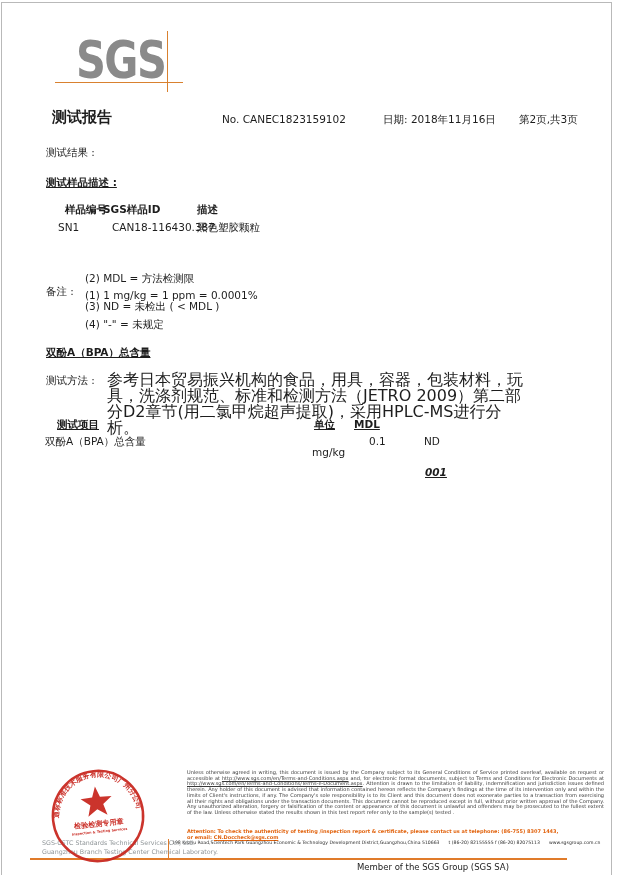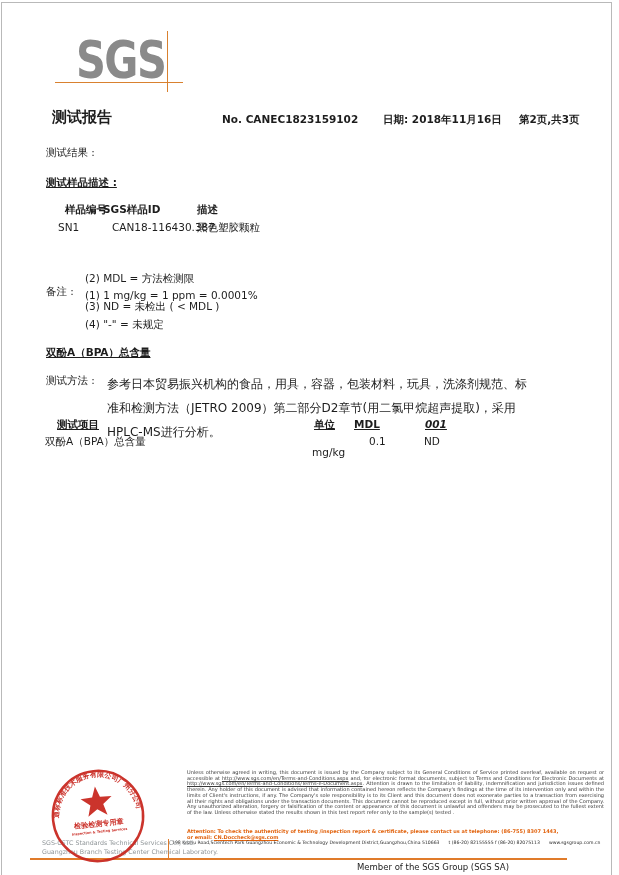--- a/index.html
+++ b/index.html
@@ -3,33 +3,33 @@
 <meta charset="utf-8">
 <style>
   * { margin:0; padding:0; box-sizing:border-box; }
   body { background:#ffffff; font-family:"DejaVu Sans","Liberation Sans",sans-serif; }
   .page { position:relative; width:619px; height:875px; background:#fff; overflow:hidden; color:#1d1d1d; }
   .sheet { position:absolute; left:1px; top:2px; width:611px; height:873px;
            border:1px solid #b9b9b9; border-bottom:none; }
   .t { position:absolute; white-space:nowrap; font-size:10.5px; }
   .b { font-weight:bold; }
   .u { text-decoration:underline; }
-  .i { font-style:italic; }
+  .i { font-style:italic;margin-top:48px; }
 
   .logo { position:absolute; left:76px; top:38px; font-size:52px; font-weight:bold;
           color:#8a8a8a; line-height:44px; letter-spacing:-2px;
           transform:scaleX(0.80); transform-origin:0 0; }
   .logo-hline { position:absolute; left:55px; top:82px; width:128px; height:1px; background:#d9812f; }
   .logo-vline { position:absolute; left:167px; top:31px; width:1px; height:61px; background:#d9812f; }
 
   .title { left:52px; top:108px; font-size:15px; font-weight:bold; }
-  .hdr   { font-weight:bold; top:113px; }
+  .hdr   { font-weight:normal; top:113px; }
 
   .method-text { position:absolute; left:107px; top:372px; width:420px;
-                 font-size:12px; line-height:24px; white-space:normal; }
+                 font-size:16px; line-height:16px; white-space:normal; }
 
   .stamp { position:absolute; left:50px; top:768px; width:96px; height:96px;
            transform:rotate(-6deg); opacity:0.93; z-index:3; }
   .company-line { position:absolute; font-size:6.3px; color:#8f9598; z-index:1; }
 
   .legal { position:absolute; left:187px; top:770px; width:417px; font-size:5px;
            line-height:5.7px; text-align:justify; color:#3a3a3a; white-space:normal; }
   .legal .lnk { text-decoration:underline; }
   .attn { position:absolute; left:187px; width:417px; font-size:5px; font-weight:bold;
           color:#e2640f; white-space:nowrap; }

